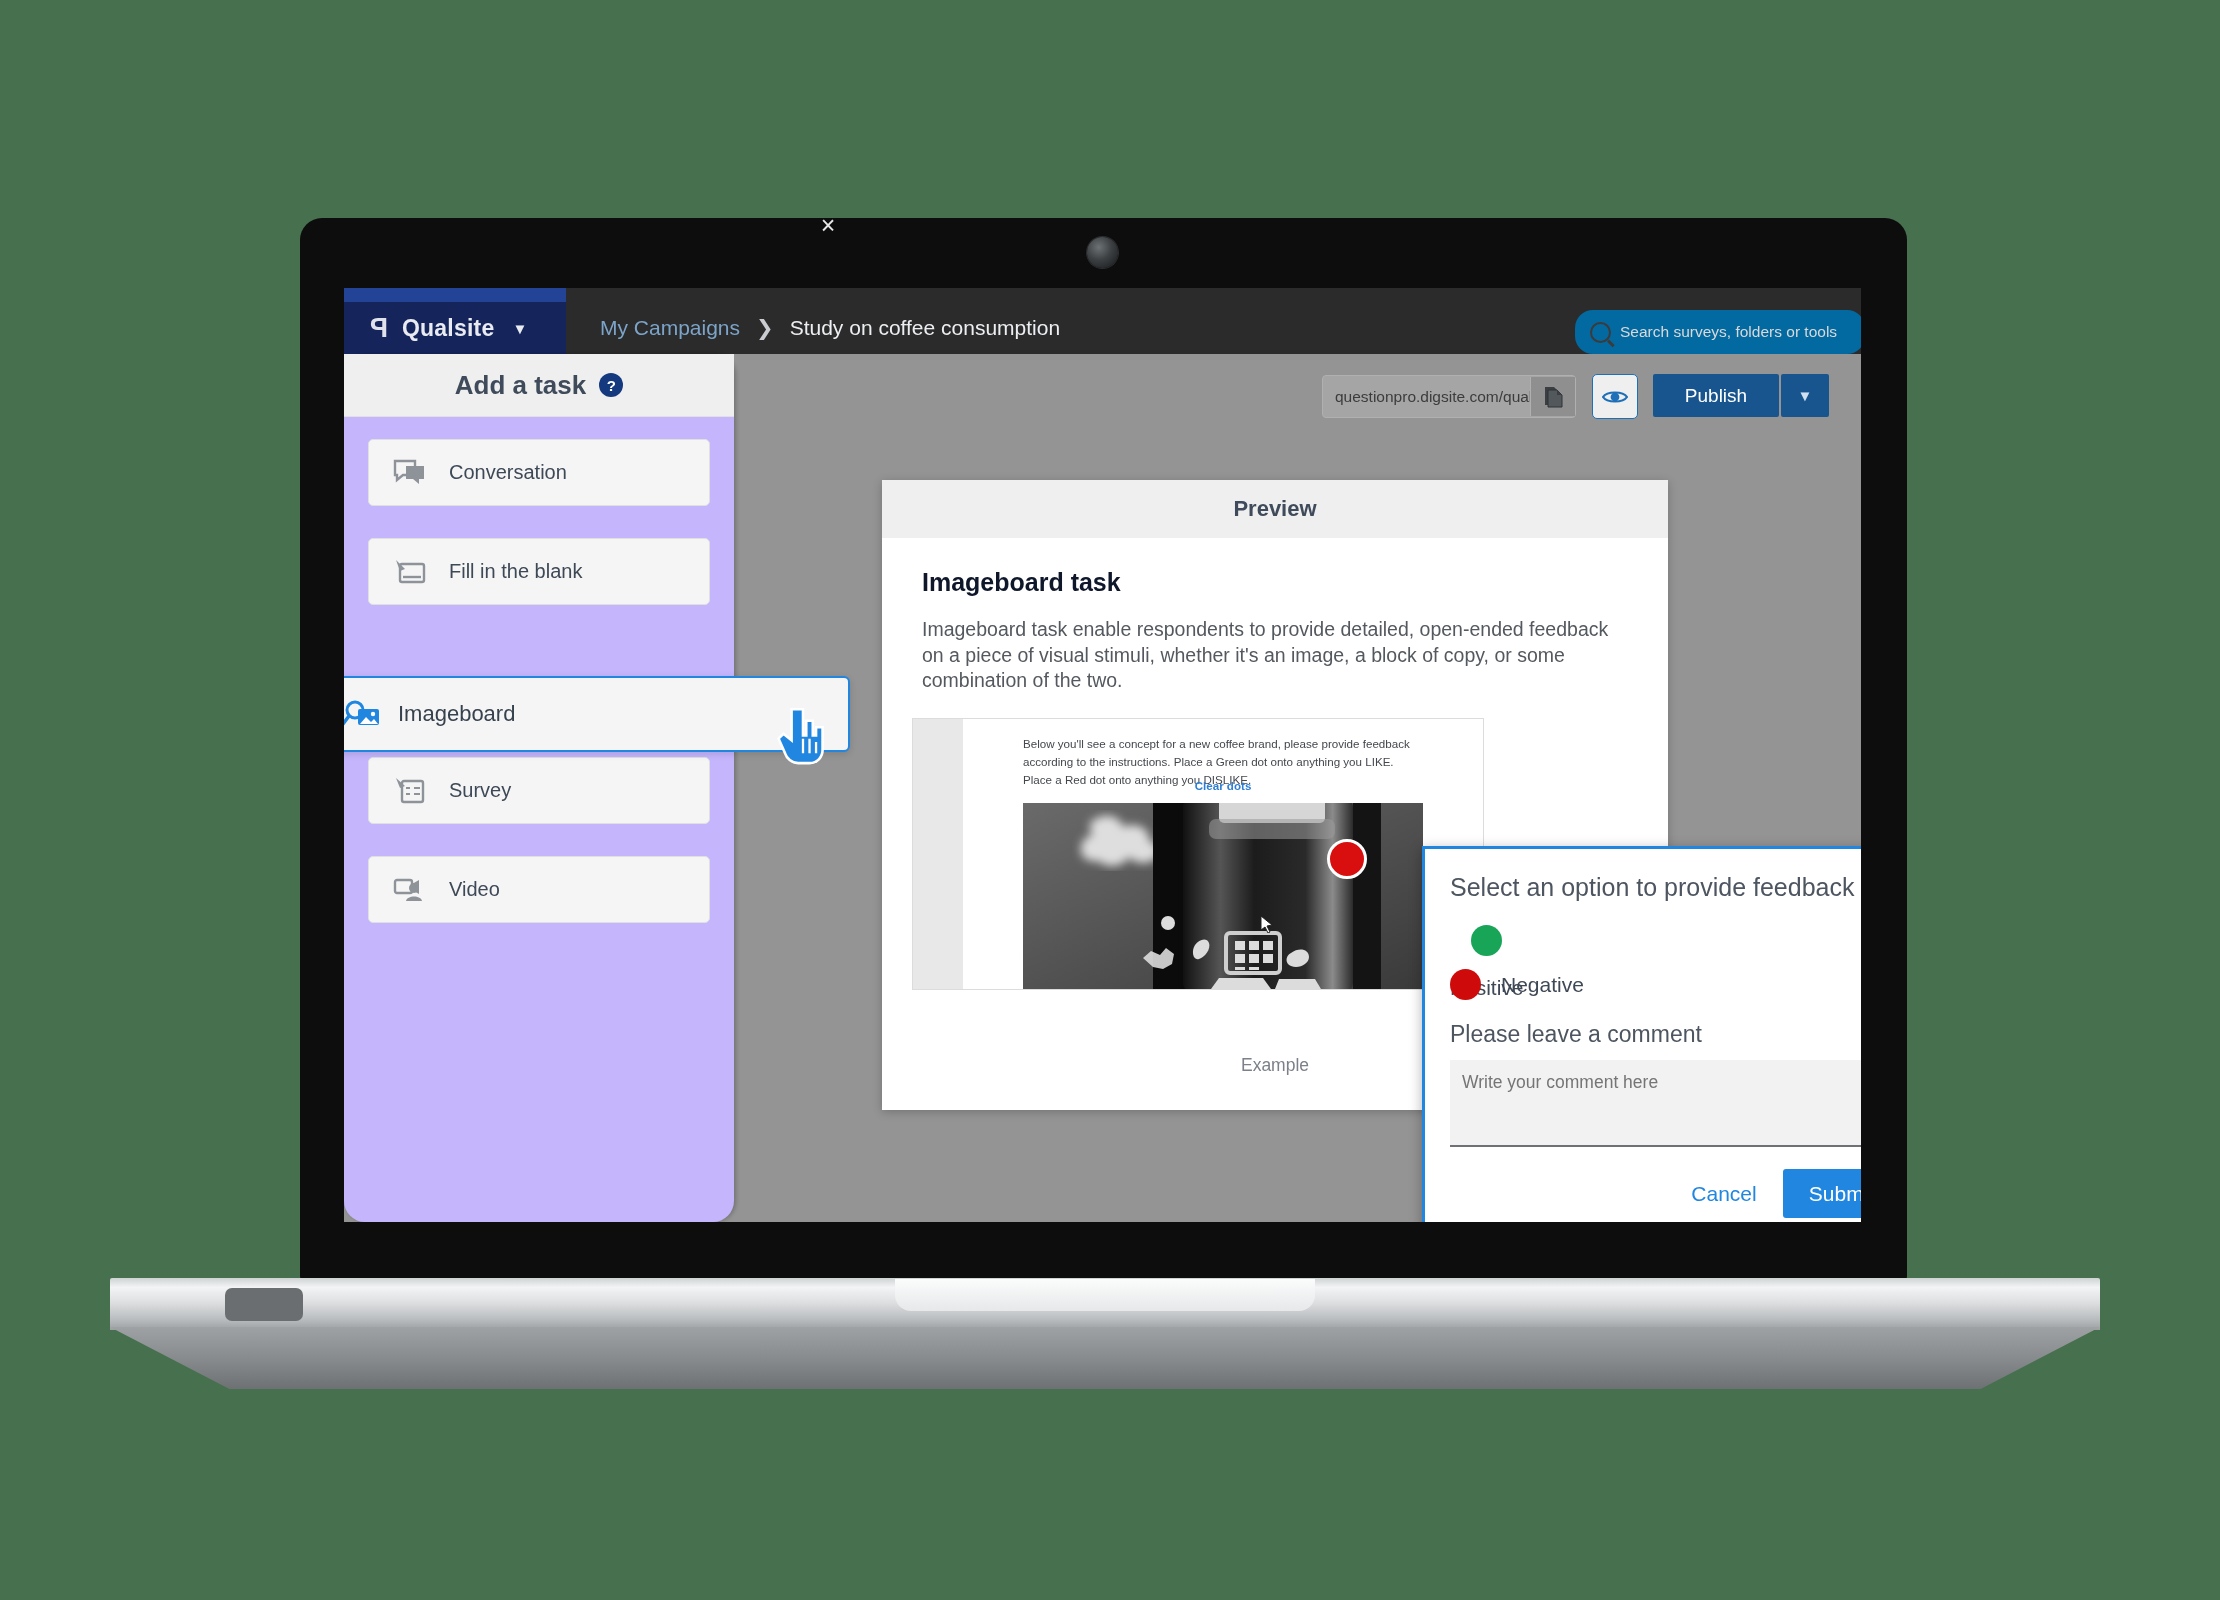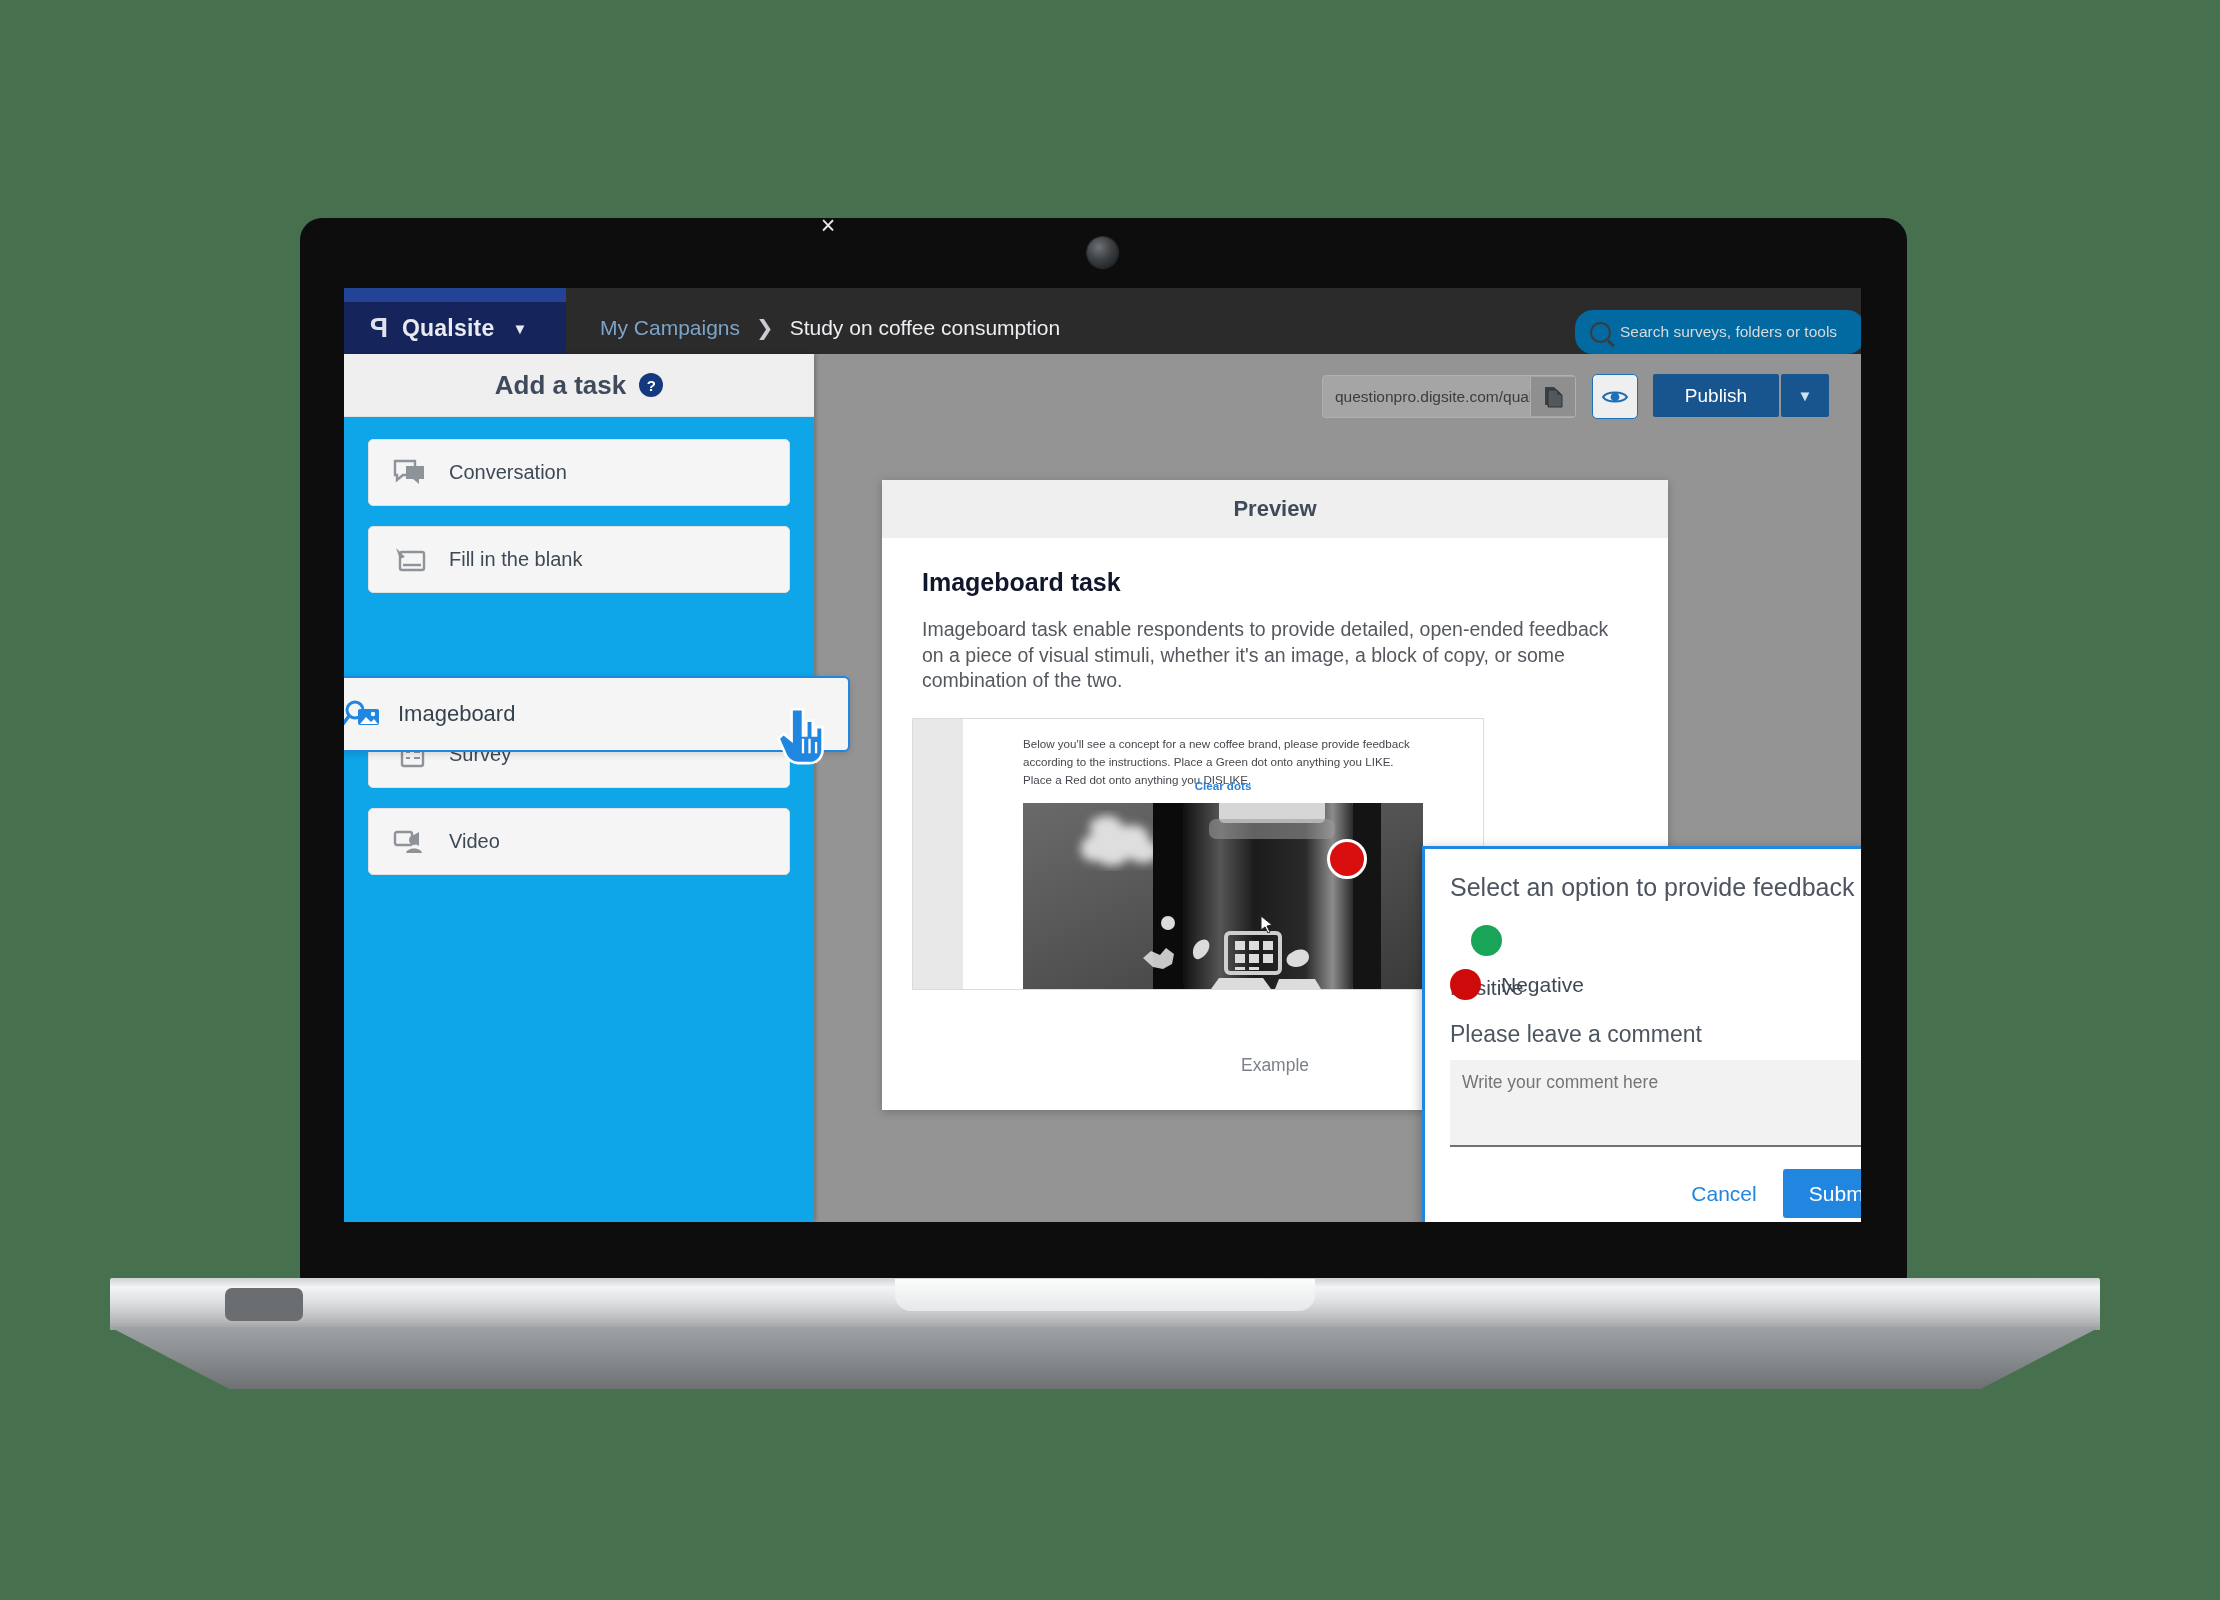--- a/index.html
+++ b/index.html
@@ -93,33 +93,34 @@
     position:absolute;left:1309px;top:20px;width:126px;height:43px;background:#18558f;
     color:#fff;font-size:19px;display:flex;align-items:center;justify-content:center;border-radius:2px;
   }
   .publish-caret{
     position:absolute;left:1437px;top:20px;width:48px;height:43px;background:#18558f;
     color:#cfe0ee;font-size:15px;display:flex;align-items:center;justify-content:center;border-radius:2px;
   }
 
   
   .taskpanel{
-    position:absolute;left:0;top:0;width:470px;height:868px;background:#0ea5e9;
+    position:absolute;left:0;top:0;width:390px;height:868px;background:#c4b5fd;
     box-shadow:2px 0 4px rgba(0,0,0,.22);
+    border-radius:21px;
   }
   .taskpanel-head{
     height:62px;background:#efefef;border-bottom:1px solid #e1e1e1;
     display:flex;align-items:center;justify-content:center;gap:13px;
   }
   .taskpanel-title{color:#3f4b5b;font-size:26px;font-weight:bold;}
   .help-dot{
     width:24px;height:24px;border-radius:50%;background:#15397f;color:#fff;
     font-size:15px;font-weight:bold;display:flex;align-items:center;justify-content:center;
   }
-  .task-list{padding:22px 24px 0 24px;display:flex;flex-direction:column;gap:20px;}
+  .task-list{padding:22px 24px 0 24px;display:flex;flex-direction:column;gap:32px;}
   .task-item{
     height:67px;background:#f5f5f5;border:1px solid #e0e0e0;border-radius:5px;
     display:flex;align-items:center;gap:22px;padding-left:24px;box-sizing:border-box;
   }
   .task-label{color:#3e4957;font-size:20px;}
   .task-ico{width:34px;height:30px;flex:none;color:#8e9399;}
 
   
   .task-item-active{
     position:absolute;left:-36px;top:322px;width:542px;height:76px;

